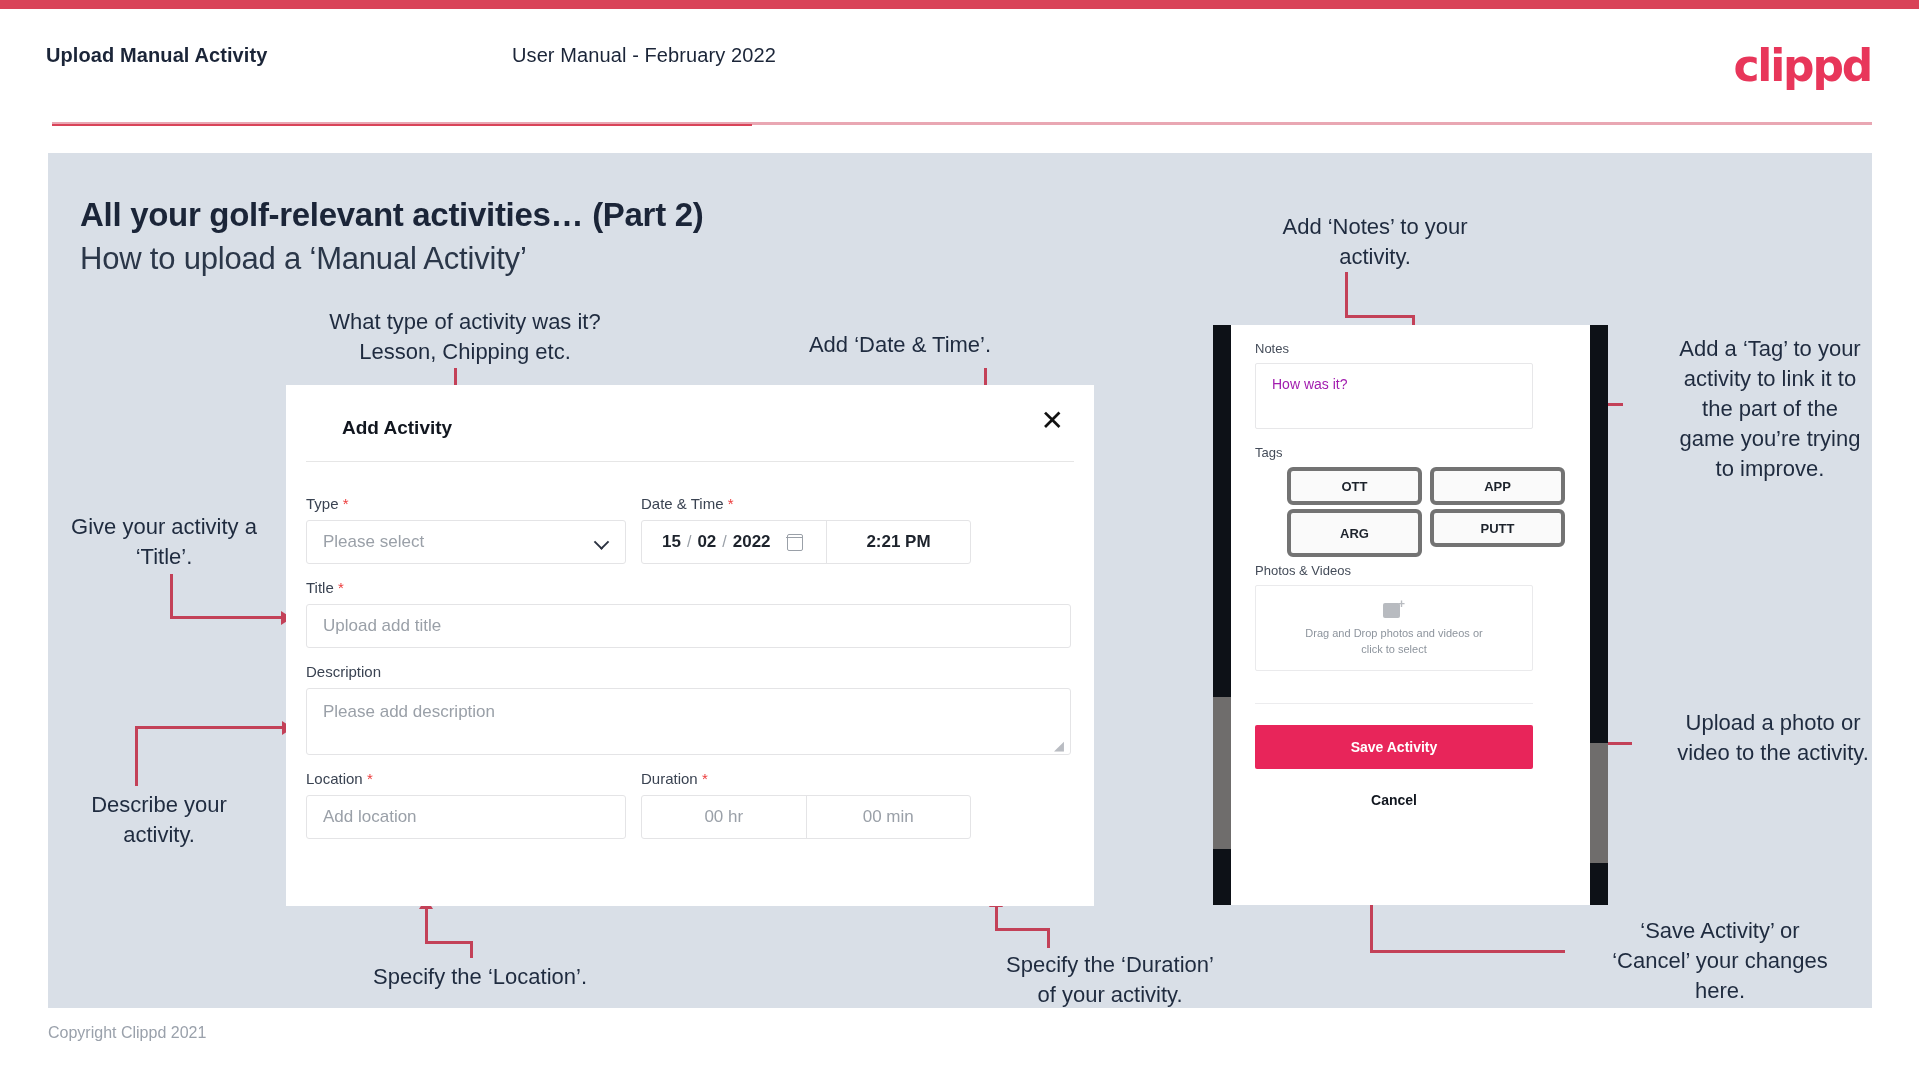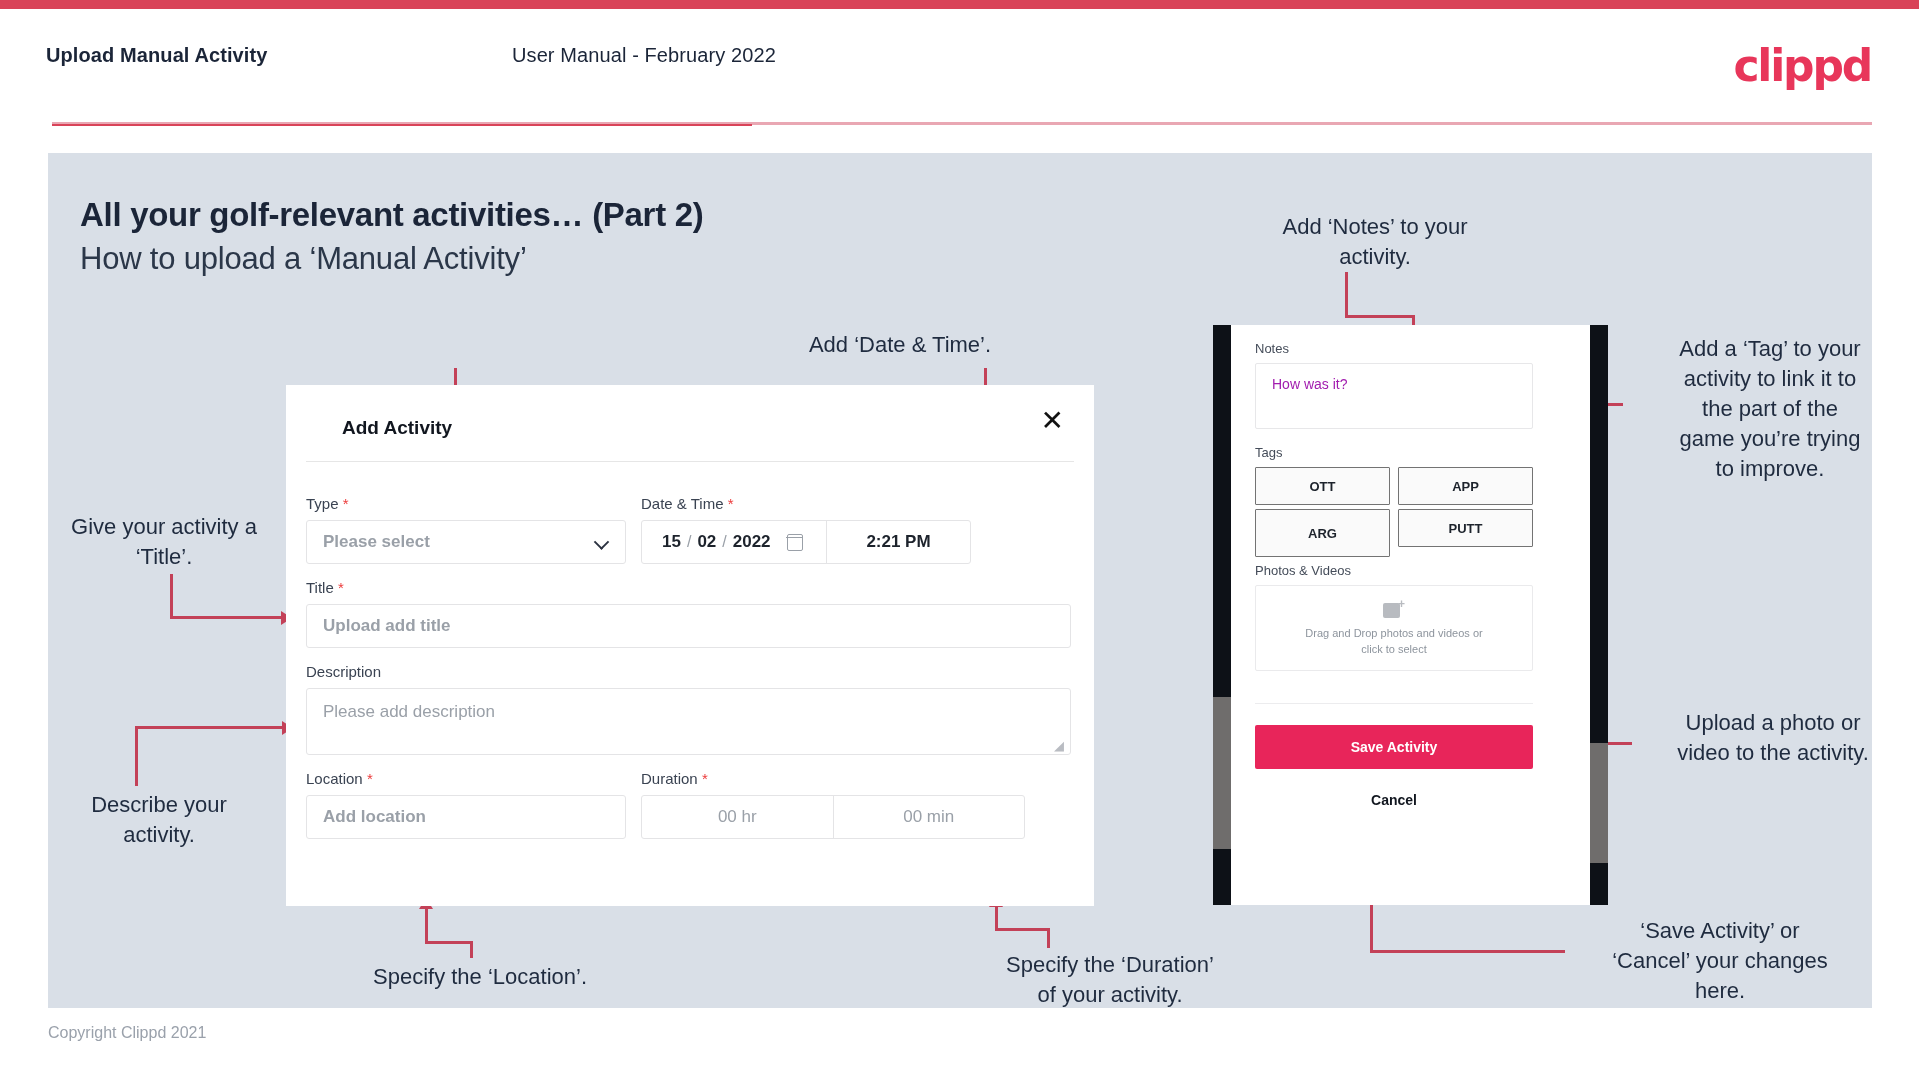--- a/index.html
+++ b/index.html
@@ -93,21 +93,21 @@
   .fld-label {
     position: absolute; font-size: 15px; color: #3a4352; font-weight: 400;
   }
   .req { color: #ec3b3b; font-size: 15px; }
 
   .inp {
     position: absolute; background: #fff; border: 1px solid #e4e4e6;
     border-radius: 3px; display: flex; align-items: center;
   }
   .inp .ph {
-    font-size: 17px; color: #9aa0a8; padding-left: 16px; font-weight: 700;
+    font-size: 17px; color: #9aa0a8; padding-left: 16px; font-weight: 400;
   }
   .chev {
     position: absolute; right: 18px; top: 50%; margin-top: -4px;
     width: 11px; height: 11px;
   }
   .chev::before{
     content:""; display:block; width:9px; height:9px;
     border-right:2px solid #2b3240; border-bottom:2px solid #2b3240;
     transform: rotate(45deg) translate(-1px,-1px);
   }
@@ -158,23 +158,23 @@
   .screen {
     position: absolute; left: 18px; top: 0; width: 359px; height: 580px;
     background: #fff; overflow: hidden;
   }
   .p-label { position: absolute; font-size: 13px; color: #444c59; }
   .p-box {
     position: absolute; border: 1px solid #e7e7e9; background: #fff; border-radius: 2px;
   }
   .p-box .ph { font-size: 14px; color: #a21caf; padding: 12px 0 0 16px; display: block; }
   .tagbtn {
-    position: absolute; border: 1px solid #737373; background: #fafafa;
+    position: absolute; border: 4px solid #737373; background: #fafafa;
     display: flex; align-items: center; justify-content: center;
-    font-size: 13px; font-weight: 700; color: #1d232c; border-radius: 1px;
+    font-size: 13px; font-weight: 700; color: #1d232c; border-radius: 6px; margin-left: 32px;
   }
   .drop {
     position: absolute; border: 1px solid #eaeaec; background: #fff;
     display: flex; flex-direction: column; align-items: center; justify-content: center;
     gap: 5px; border-radius: 2px;
   }
   .drop .ic { width: 22px; height: 20px; position: relative; }
   .drop .ic .sq {
     position:absolute; left:0; top:3px; width:17px; height:15px; background:#b8bbc0;
     border-radius: 2px;
@@ -212,20 +212,22 @@
   <div class="hdr-sub">User Manual - February 2022</div>
   <div class="logo">clippd</div>
   <div class="hdr-rule faint"></div>
   <div class="hdr-rule" style="width:700px"></div>
 
   <div class="panel"></div>
 
   <div class="h1">All your golf-relevant activities… (Part 2)</div>
   <div class="h2">How to upload a ‘Manual Activity’</div>
 
+  <div class="anno" style="left:305px; top:307px; width:320px;">What type of activity was it?
+Lesson, Chipping etc.</div>
   <div class="ln v" style="left:454px; top:368px; height:60px;"></div>
   <div class="ln h" style="left:454px; top:426px; width:62px;"></div>
   <div class="ln v" style="left:513px; top:426px; height:56px;"></div>
   <div class="ah down" style="left:507px; top:481px;"></div>
 
   <div class="anno" style="left:760px; top:330px; width:280px;">Add ‘Date &amp; Time’.</div>
   <div class="ln v" style="left:984px; top:368px; height:117px;"></div>
   <div class="ah down" style="left:978px; top:484px;"></div>
 
   <div class="anno" style="left:34px; top:512px; width:260px;">Give your activity a
@@ -335,21 +337,21 @@
       <span class="req">*</span>
     </div>
     <div class="inp" style="left:20px; top:410px; width:320px; height:44px;">
       <span class="ph">Add location</span>
     </div>
 
     <div class="fld-label" style="left:355px; top:385px;">
       <span>Duration</span>
       <span class="req">*</span>
     </div>
-    <div class="dur-wrap" style="left:355px; top:410px; width:384px; height:44px;">
+    <div class="dur-wrap" style="left:355px; top:410px; width:330px; height:44px;">
       <div class="dur-cell">
         <span class="ph">00 hr</span>
       </div>
       <div class="dur-cell">
         <span class="ph">00 min</span>
       </div>
     </div>
   </div>
 
   <div class="phone">

